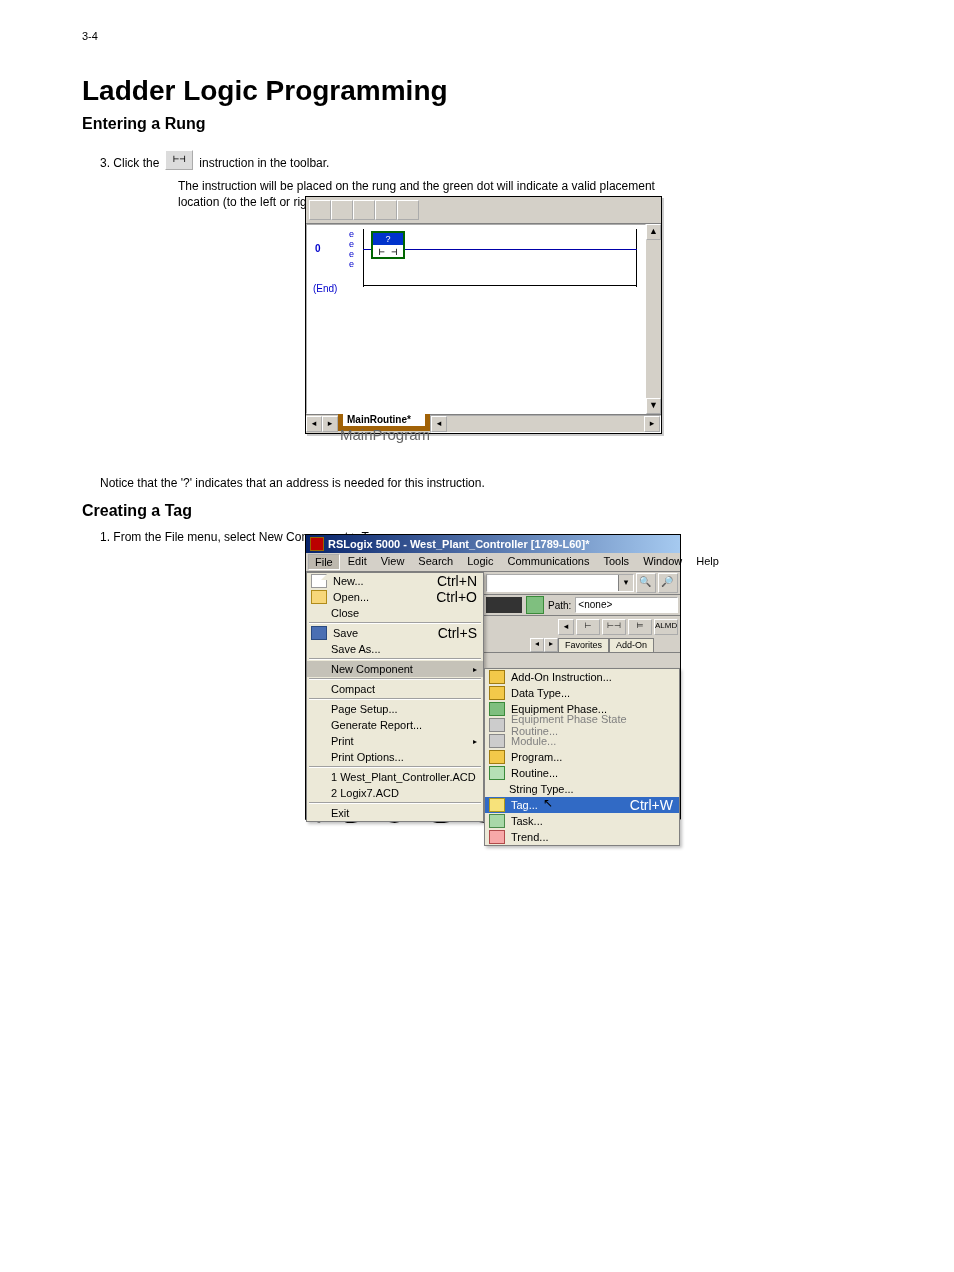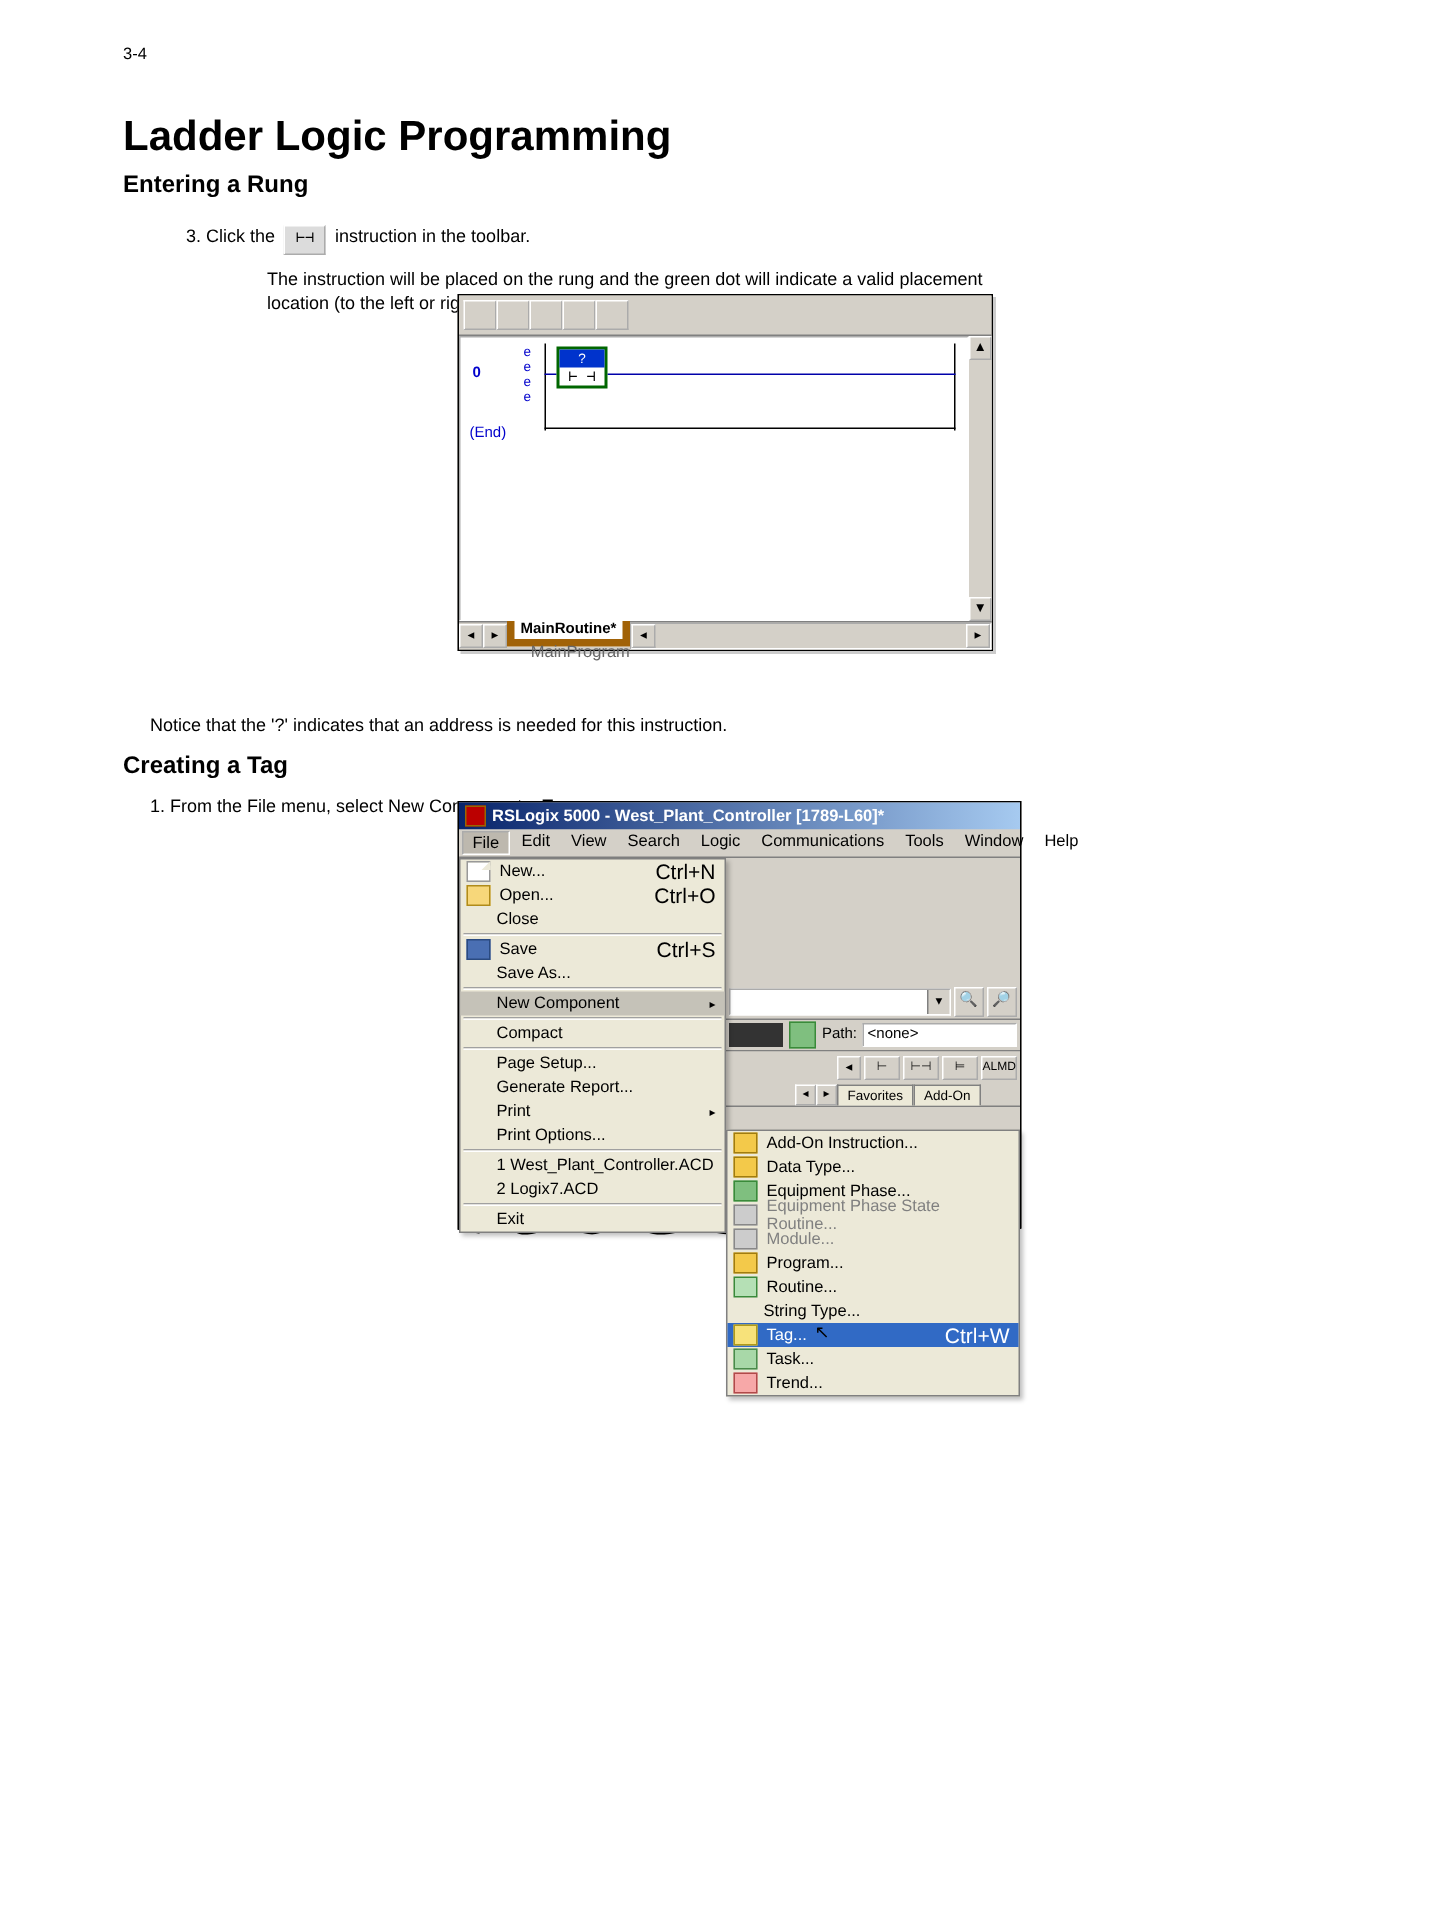--- a/index.html
+++ b/index.html
@@ -37,23 +37,22 @@
     left: 82px;
     font-size: 16px;
     font-weight: bold;
   }
   .step3 {
     position: absolute;
     top: 150px;
     left: 100px;
     font-size: 12px;
     display: flex;
-    align-items: flex-start;
+    align-items: flex-end;
     gap: 6px;
-    margin-left: 24px;
   }
   .small-btn {
     display: inline-block;
     width: 26px;
     height: 18px;
     background: #dcdcdc;
     border: 1px outset #fff;
     text-align: center;
     line-height: 16px;
     font-size: 10px;
@@ -217,21 +216,21 @@
     align-items: center;
     gap: 0;
   }
   .tab-nav .navbtn {
     width: 14px; height: 14px; background: #d4d0c8; border: 1px outset #fff; font-size:9px; text-align:center; line-height:12px;
   }
   .tab-main {
     background: #fff; border: 5px solid #a16207; font-size:10px; font-weight:bold; padding: 0 4px; line-height:12px;
   }
   .tab-sub {
-    font-size: 11px; color: #666; padding-left: 2px; text-align: right;
+    font-size: 15px; color: #666; padding-left: 2px; text-align: right;
   }
   .hscroll {
     flex: 1; display:flex; justify-content:space-between; margin-left:auto; border:1px inset #fff;
   }
   .hscroll .harr {
     width: 14px; height:14px; background:#d4d0c8; border:1px outset #fff; text-align:center; font-size:9px; line-height:12px;
   }
 
   
   .win2 {
@@ -252,21 +251,21 @@
   }
   .menubar span {
     padding: 1px 6px;
   }
   .menubar .open {
     background: #bdb8ae;
     border: 1px inset #fff;
   }
   .win2-body {
     display: flex;
-    align-items: center;
+    align-items: flex-start;
   }
   .file-menu {
     width: 176px;
     background: #ece9d8;
     border: 1px solid #808080;
     box-shadow: 2px 2px 3px rgba(0,0,0,0.25);
     font-size: 11px;
     position: relative;
     z-index: 2;
   }

